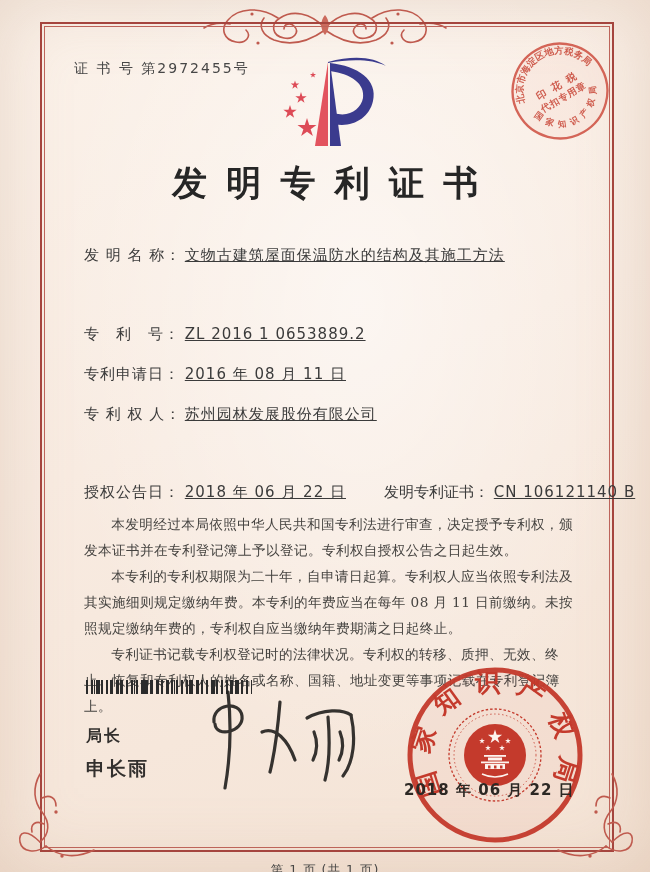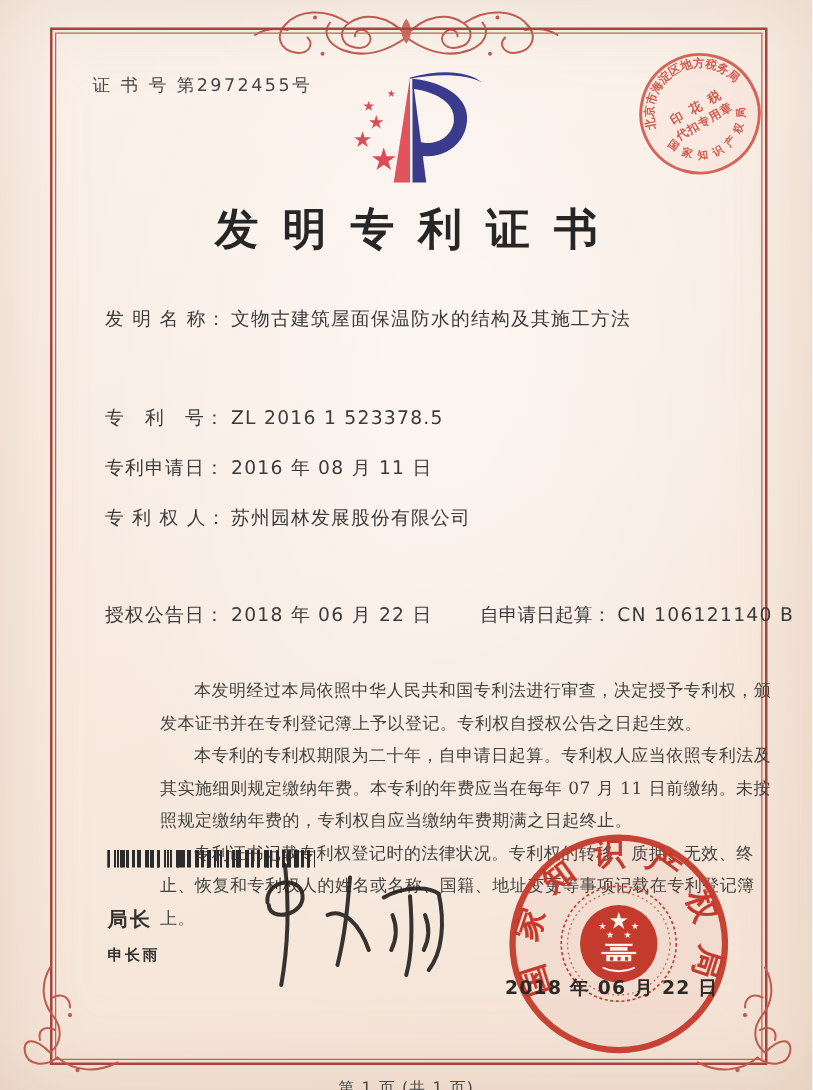--- a/index.html
+++ b/index.html
@@ -16,36 +16,36 @@
   .frame{left:40px;top:22px;width:570px;height:826px;border:2px solid #a5453e;}
   .frame::after{content:"";position:absolute;inset:2px;border:1px solid #bd645a;}
   
   .cert-no{left:74px;top:60px;font-size:14px;letter-spacing:2px;color:#474747;}
   .logo{left:262px;top:50px;}
   .title{left:0;top:160px;width:650px;text-align:center;font-family:"DejaVu Serif",serif;
          font-size:35px;font-weight:700;letter-spacing:.55em;text-indent:.55em;color:#262626;}
   
   .frow{left:84px;width:500px;font-size:15px;color:#3b3b3b;white-space:nowrap;}
   .flabel{display:inline-block;width:96px;letter-spacing:1px;text-align:center;}
-  .fvalue{letter-spacing:1px;}
+  .fvalue{letter-spacing:1px;text-decoration:underline;}
   .r0{top:246px}.r1{top:288px}.r2{top:325px}.r3{top:365px}.r4{top:405px}.r5{top:443px}.r6{top:483px}
   .grant2{position:absolute;left:300px;top:0;}
   
-  .paras{left:84px;top:540px;width:494px;font-family:"DejaVu Serif",serif;
-         font-size:13.6px;line-height:26px;color:#454340;letter-spacing:.4px;margin-left:44px;}
+  .paras{left:84px;top:511px;width:494px;font-family:"DejaVu Serif",serif;
+         font-size:13.6px;line-height:26px;color:#454340;letter-spacing:.4px;}
   .paras p{margin:0;text-indent:2em;}
   
   .barcode{left:86px;top:680px;width:166px;height:14px;
     background:
       repeating-linear-gradient(90deg,#2b2b2b 0 2px,transparent 2px 5px),
       repeating-linear-gradient(90deg,#2b2b2b 0 1px,transparent 1px 8px),
       repeating-linear-gradient(90deg,transparent 0 11px,#2b2b2b 11px 14px,transparent 14px 23px);
   }
   .signer-title{left:86px;top:726px;font-size:16px;font-weight:700;color:#33302e;letter-spacing:2px;text-align:center;}
-  .signer-name{left:86px;top:756px;font-size:12px;font-weight:700;color:#33302e;letter-spacing:2px;}
+  .signer-name{left:86px;top:756px;font-size:19px;font-weight:700;color:#33302e;letter-spacing:2px;}
   .signature{left:192px;top:686px;}
   .seal-main{left:400px;top:660px;}
   .seal-date{left:404px;top:781px;font-size:15px;font-weight:600;color:#2c2824;letter-spacing:1px;}
   .footer{left:0;top:862px;width:650px;text-align:center;font-size:12.5px;color:#474645;letter-spacing:1px;}
   .seal-tax{left:505px;top:36px;transform:rotate(-30deg);transform-origin:50% 50%;opacity:.92;}
   .orn-top{left:200px;top:2px;}
   .orn-bl{left:12px;top:768px;}
   .orn-br{left:552px;top:768px;}
   svg text{font-family:"DejaVu Sans",sans-serif;}
 </style>
@@ -127,42 +127,42 @@
   </svg>
 
   <div class="abs title">发明专利证书</div>
 
   <div class="abs frow r0">
     <span class="flabel">发 明 名 称：</span>
     <span class="fvalue">文物古建筑屋面保温防水的结构及其施工方法</span>
   </div>
   <div class="abs frow r2">
     <span class="flabel">专　利　号：</span>
-    <span class="fvalue">ZL 2016 1 523378.5</span>
+    <span class="fvalue">ZL 2016 1 0653889.2</span>
   </div>
   <div class="abs frow r3">
     <span class="flabel">专利申请日：</span>
     <span class="fvalue">2016 年 08 月 11 日</span>
   </div>
   <div class="abs frow r4">
     <span class="flabel">专 利 权 人：</span>
     <span class="fvalue">苏州园林发展股份有限公司</span>
   </div>
   <div class="abs frow r6">
     <span class="flabel">授权公告日：</span>
     <span class="fvalue">2018 年 06 月 22 日</span>
     <span class="grant2">
-      <span>自申请日起算：</span>
+      <span>发明专利证书：</span>
       <span class="fvalue">CN 106121140 B</span>
     </span>
   </div>
 
   <div class="abs paras">
     <p>本发明经过本局依照中华人民共和国专利法进行审查，决定授予专利权，颁发本证书并在专利登记簿上予以登记。专利权自授权公告之日起生效。</p>
-    <p>本专利的专利权期限为二十年，自申请日起算。专利权人应当依照专利法及其实施细则规定缴纳年费。本专利的年费应当在每年 07 月 11 日前缴纳。未按照规定缴纳年费的，专利权自应当缴纳年费期满之日起终止。</p>
+    <p>本专利的专利权期限为二十年，自申请日起算。专利权人应当依照专利法及其实施细则规定缴纳年费。本专利的年费应当在每年 08 月 11 日前缴纳。未按照规定缴纳年费的，专利权自应当缴纳年费期满之日起终止。</p>
     <p>专利证书记载专利权登记时的法律状况。专利权的转移、质押、无效、终止、恢复和专利权人的姓名或名称、国籍、地址变更等事项记载在专利登记簿上。</p>
   </div>
 
   <div class="abs barcode"></div>
 
   <div class="abs signer-title">局长</div>
   <div class="abs signer-name">申长雨</div>
 
   <svg class="abs signature" width="170" height="115" viewBox="0 0 170 115">
     <g stroke="#211f1d" stroke-width="3.2" fill="none" stroke-linecap="round" opacity="0.9">

